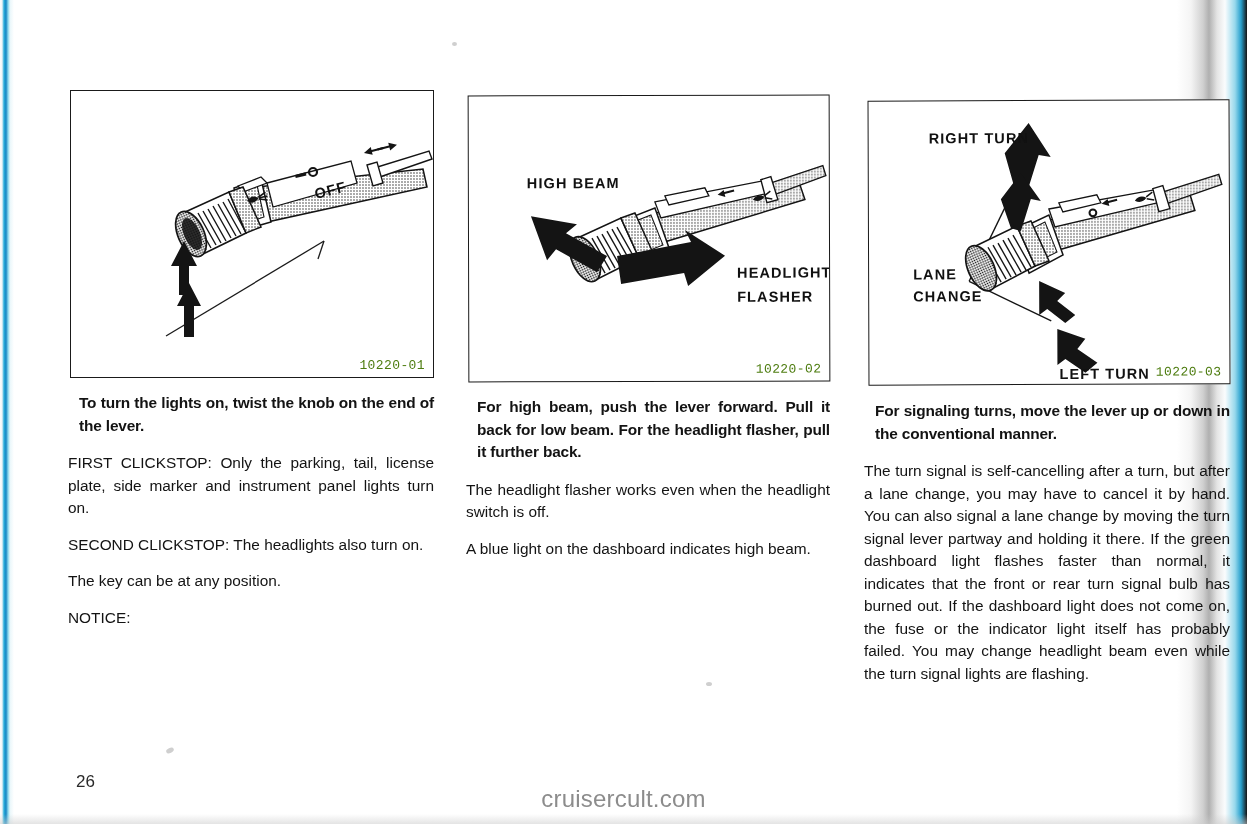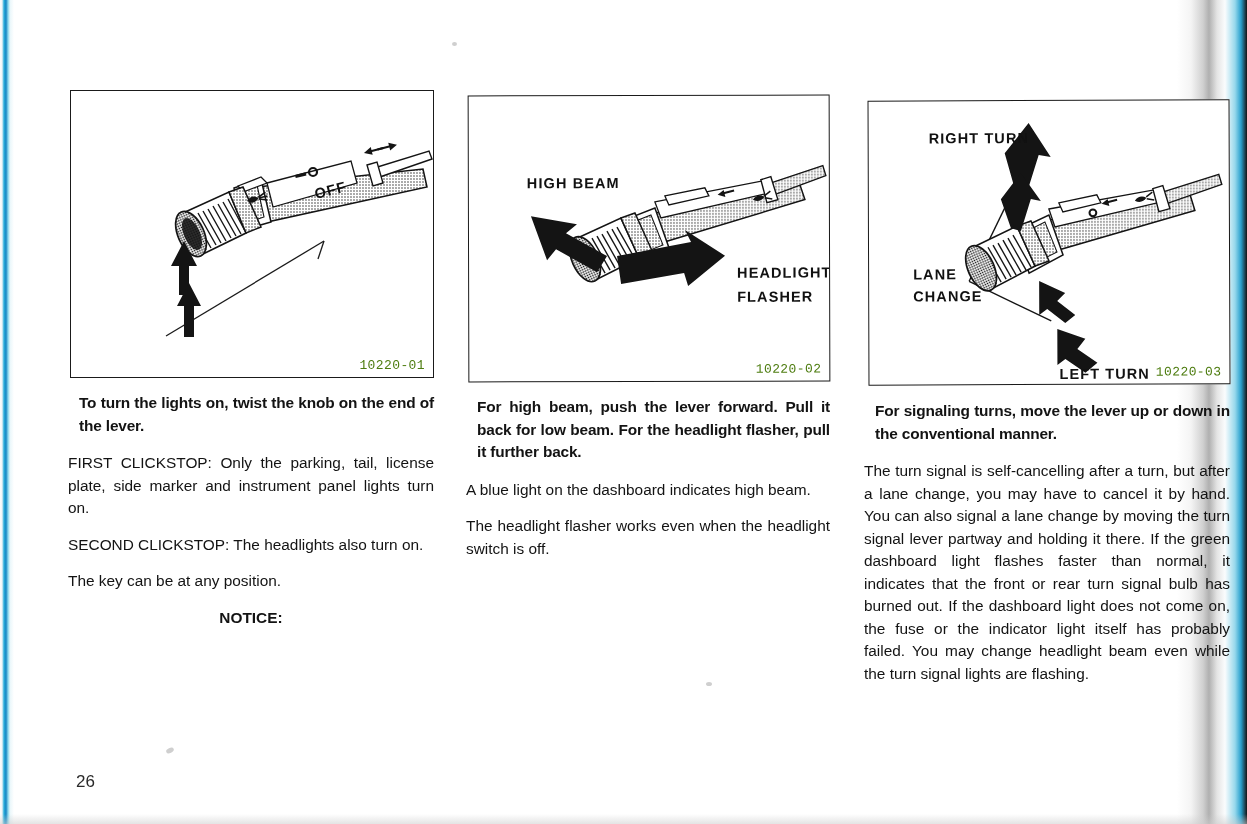--- a/index.html
+++ b/index.html
@@ -83,21 +83,21 @@
     line-height: 22.5px;
     color: #131313;
   }
   #text-col-1 { left: 68px;  top: 392px; width: 366px; }
   #text-col-2 { left: 466px; top: 396px; width: 364px; }
   #text-col-3 { left: 864px; top: 400px; width: 366px; }
 
   .para { margin: 0 0 14px 0; text-align: justify; }
   .para:last-child { margin-bottom: 0; }
   .para.lead { font-weight: bold; letter-spacing: -0.15px; margin-bottom: 15px; margin-left: 11px; }
-  .para.notice-head { font-weight: bold; text-align: center; margin-bottom: 16px; }
+  .para.notice-head { font-weight: normal; text-align: left; margin-bottom: 16px; }
   .para.notice-body { font-weight: bold; letter-spacing: -0.1px; }
 
   
   #page-number {
     position: absolute; left: 76px; top: 772px;
     font-size: 17px; color: #2a2a2a;
   }
   #watermark {
     position: absolute; left: 0; right: 0; top: 785px;
     text-align: center;
@@ -316,24 +316,25 @@
   <div class="text-col" id="text-col-1">
     <p class="para lead">To turn the lights on, twist the knob on the end of the lever.</p>
     <p class="para">FIRST CLICKSTOP: Only the parking, tail, license plate, side marker and instrument panel lights turn on.</p>
     <p class="para">SECOND CLICKSTOP: The headlights also turn on.</p>
     <p class="para">The key can be at any position.</p>
     <p class="para notice-head">NOTICE:</p>
   </div>
 
   <div class="text-col" id="text-col-2">
     <p class="para lead">For high beam, push the lever forward. Pull it back for low beam. For the headlight flasher, pull it further back.</p>
+    <p class="para">The headlight flasher works even when the headlight switch is off.</p>
     <p class="para">A blue light on the dashboard indicates high beam.</p>
-    <p class="para">The headlight flasher works even when the headlight switch is off.</p>
   </div>
 
   <div class="text-col" id="text-col-3">
     <p class="para lead">For signaling turns, move the lever up or down in the conventional manner.</p>
     <p class="para">The turn signal is self-cancelling after a turn, but after a lane change, you may have to cancel it by hand. You can also signal a lane change by moving the turn signal lever partway and holding it there. If the green dashboard light flashes faster than normal, it indicates that the front or rear turn signal bulb has burned out. If the dashboard light does not come on, the fuse or the indicator light itself has probably failed. You may change headlight beam even while the turn signal lights are flashing.</p>
   </div>
 
   <div id="page-number">26</div>
+  <div id="watermark">cruisercult.com</div>
 
 </div>
 
 </body></html>

